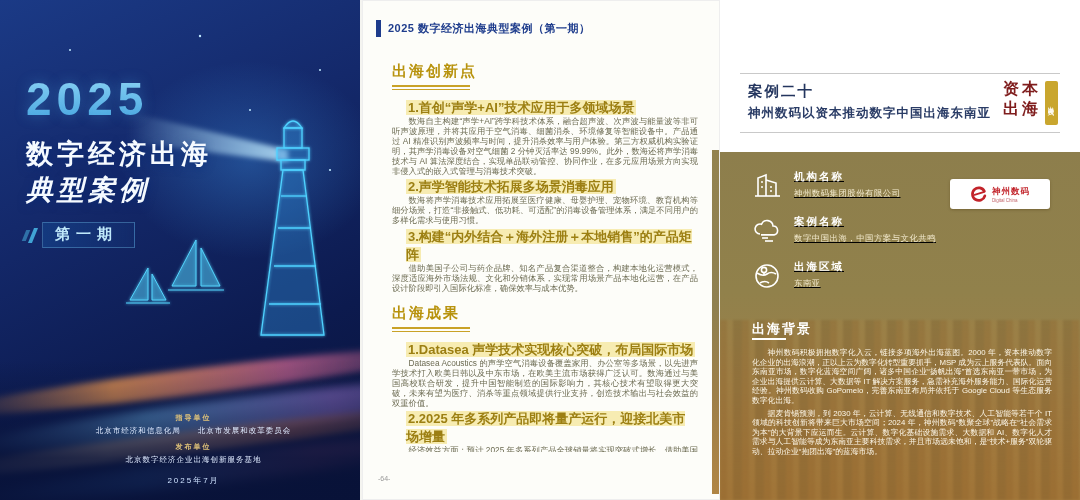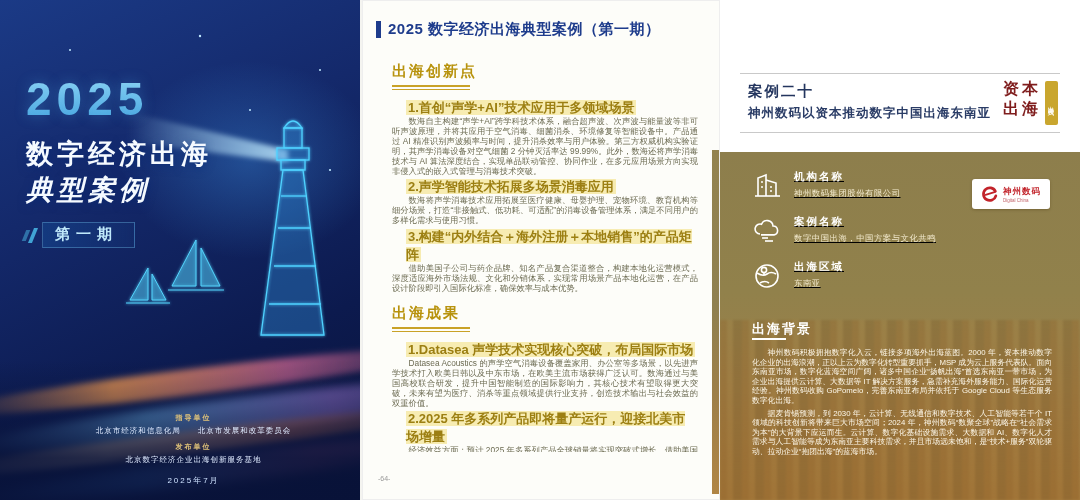--- a/index.html
+++ b/index.html
@@ -41,21 +41,21 @@
   .cf-orgs  { font-size:7.5px; color:#dfeaff; letter-spacing:1px; margin-top:3px; }
   .cf-date  { font-size:8px; color:#cfe2ff; letter-spacing:2px; margin-top:10px; }
 
   
   .page { position:relative; height:500px; background:#fdfdf9; }
 
   
   .mid { width:358px; margin-left:2px; box-shadow:inset 0 0 0 1px #eee; }
   .mid-header { position:absolute; left:14px; top:20px; display:flex; align-items:center; }
   .mid-header .bar { width:5px; height:17px; background:#1e3c8c; margin-right:7px; }
-  .mid-header .txt { font-size:15px; font-weight:bold; color:#1e3c8c; letter-spacing:.5px; }
+  .mid-header .txt { font-size:11px; font-weight:bold; color:#1e3c8c; letter-spacing:.5px; }
   .mid-content { position:absolute; left:30px; top:62px; width:306px; height:390px; overflow:hidden; }
   .gold-h { font-size:15px; font-weight:bold; color:#b8930e; letter-spacing:2px; }
   .gold-h-u { width:78px; height:5px; margin:4px 0 8px 0;
     border-top:2px solid #c9a227; border-bottom:1px solid #c9a227; }
   .sub-t { display:inline; font-size:13px; font-weight:bold; color:#9c7f12;
     background:rgba(244,228,140,.65); padding:0 2px; line-height:11px; }
   .sub-wrap { margin-left:14px; margin-bottom:1px; }
   .body-p { font-size:8.3px; line-height:9.9px; color:#6c6b52; text-align:justify; text-indent:2em; margin-bottom:1px; }
   .mid-sec2 { margin-top:10px; }
   .pagenum { position:absolute; left:16px; bottom:18px; font-size:7px; color:#999; }
@@ -76,21 +76,21 @@
     background:linear-gradient(180deg,#8d7e4c 0%,#91814b 40%,#9c8049 68%,#a67f42 100%); }
   .city { position:absolute; left:0; right:0; bottom:0; height:180px; opacity:.55; filter:blur(1px);
     background:
       repeating-linear-gradient(90deg,rgba(150,95,35,.5) 0 7px,rgba(190,130,55,.25) 7px 13px,rgba(120,80,30,.45) 13px 22px),
       linear-gradient(180deg,rgba(166,127,66,0),rgba(140,95,40,.8)); }
   .info-col { position:absolute; left:32px; top:18px; width:300px; }
   .info-row { display:flex; margin-bottom:15px;text-decoration:underline; }
   .info-ic { width:30px; height:30px; margin-right:12px; flex:none; }
   .info-label { font-size:10.5px; font-weight:bold; color:#ffffff; letter-spacing:2px; }
   .info-value { font-size:8.4px; color:#f2e9cd; margin-top:4px; letter-spacing:.5px; }
-  .logo-card { position:absolute; right:30px; top:27px; width:78px; height:30px; background:#fff; border-radius:3px;
+  .logo-card { position:absolute; right:30px; top:27px; width:100px; height:30px; background:#fff; border-radius:3px;
     display:flex; align-items:center; justify-content:center; box-shadow:0 1px 3px rgba(60,40,0,.3); }
   .logo-txt { margin-left:4px; }
   .logo-cn { font-size:8.5px; font-weight:bold; color:#c2232a; letter-spacing:1px; }
   .logo-en { font-size:4.5px; color:#c2636a; }
   .bg-title { position:absolute; left:32px; top:168px; font-size:13px; font-weight:bold; color:#fff; letter-spacing:2px; }
   .bg-title-u { position:absolute; left:32px; top:186px; width:34px; height:2px; background:#fff; }
   .bg-paras { position:absolute; left:32px; top:196px; width:300px; }
   .bg-p { font-size:7.8px; line-height:9.6px; color:#fdf7e8; text-align:justify; text-indent:2em; margin-bottom:3px; }
 </style>
 </head>

